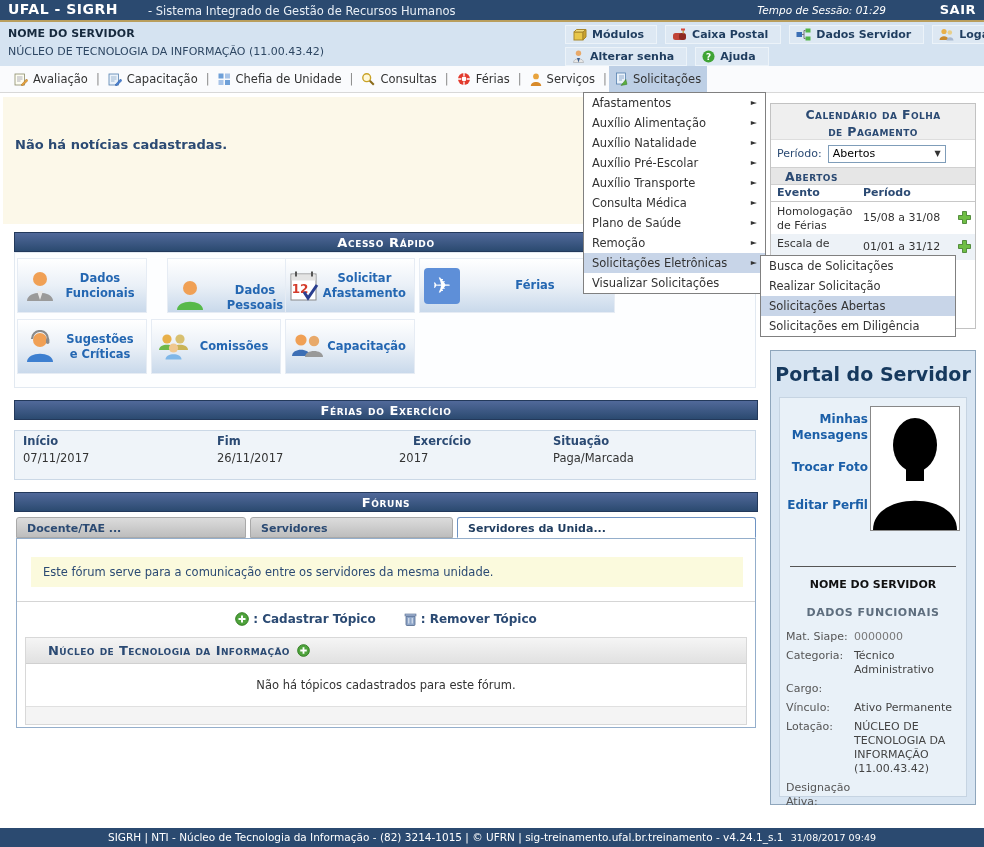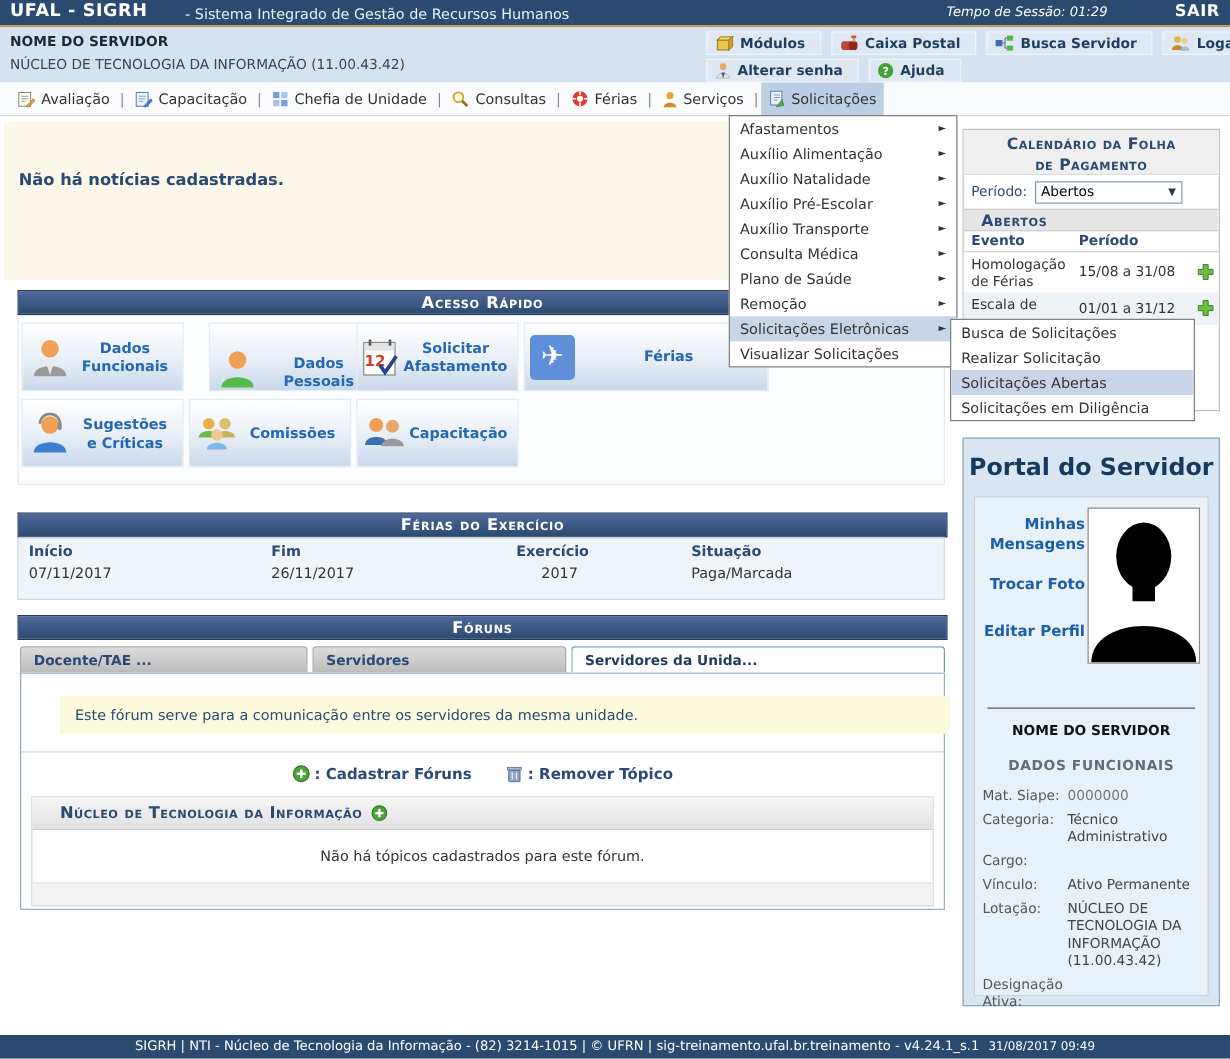--- a/index.html
+++ b/index.html
@@ -57,21 +57,21 @@
   .vac-h { font-weight:bold; color:#2B4A73; top:3px; }
   .vac-v { color:#333; top:20px; }
 
   
   .tab { position:absolute; height:21px; line-height:21px; padding-left:10px; font-size:11px; font-weight:bold;
          color:#2B4A73; background:linear-gradient(#DCDCDC,#BDBDBD); border:1px solid #A9A9A9;
          border-radius:3px 3px 0 0; cursor:pointer; }
   .tab.active { background:#fff; border:1px solid #6E93C3; border-bottom:1px solid #fff; color:#1F3C5F; z-index:2; }
   .forum-box { position:absolute; left:16px; top:538px; width:740px; height:190px; background:#fff; border:1px solid #94AECB; }
   .forum-info { position:absolute; left:14px; top:18px; width:712px; height:30px; background:#FBFADD;
-                line-height:30px; padding-left:12px; font-size:11.5px; color:#2B4A73;margin-left:17px; }
+                line-height:30px; padding-left:12px; font-size:11.5px; color:#2B4A73; }
   .forum-divider { position:absolute; left:0; top:62px; width:100%; border-top:1px solid #D5D5D5; }
   .forum-actions { position:absolute; left:0; top:68px; width:100%; height:24px; display:flex; justify-content:center;
                    gap:28px; align-items:center; font-weight:bold; font-size:12px; color:#2B4A73; }
   .f-action { display:flex; align-items:center; gap:4px; cursor:pointer; }
   .forum-group-box { position:absolute; left:8px; top:98px; width:722px; height:88px; border:1px solid #D8D8D8; }
   .forum-group-hd { height:26px; background:linear-gradient(#F5F5F5,#E1E1E1); border-bottom:1px solid #D0D0D0;
                     display:flex; align-items:center; gap:7px; padding-left:22px; color:#2B4A73; font-weight:bold;
                     font-variant:small-caps; font-size:13px; letter-spacing:.4px; }
   .forum-empty { height:42px; line-height:42px; text-align:center; font-size:11.5px; color:#333; }
   .forum-group-ft { height:18px; background:#F4F4F4; border-top:1px solid #E0E0E0; }
@@ -170,21 +170,21 @@
       </div>
       <div class="hbtn">
         <span>
             <svg width="15" height="13" viewBox="0 0 15 13">
               <rect x="0.5" y="4" width="5.5" height="5" fill="#3B6FB5"></rect>
               <rect x="9.5" y="0.5" width="5" height="4" fill="#54B548"></rect>
               <rect x="9.5" y="8.5" width="5" height="4" fill="#54B548"></rect>
               <path d="M6 6.5h2M8 2.5h1.5M8 10.5h1.5M8 2.5v8" stroke="#777" fill="none"></path>
             </svg>
           </span>
-        <span>Busca Servidor</span>
+        <span>Dados Servidor</span>
       </div>
       <div class="hbtn">
         <span>
             <svg width="15" height="13" viewBox="0 0 15 13">
               <circle cx="5" cy="3.5" r="2.6" fill="#E8B04A"></circle>
               <path d="M0.5 12c0-5 9-5 9 0z" fill="#C98A2E"></path>
               <circle cx="10.8" cy="4.5" r="2.3" fill="#E8CF8A"></circle>
               <path d="M7.5 12.5c0-4.5 7-4.5 7 0z" fill="#A8B8D0"></path>
             </svg>
           </span>
@@ -367,31 +367,31 @@
             <circle cx="11" cy="10" r="5.6" fill="#F0A055"></circle>
             <path d="M2 26c0-8.5 18-8.5 18 0z" fill="#3D6FB5"></path>
             <circle cx="24" cy="11" r="5.2" fill="#E8A96A"></circle>
             <path d="M15 27c0-8 18-8 18 0z" fill="#999999"></path>
           </svg>
         </span>
       <span class="qlabel">Capacitação</span>
     </div>
   </div>
 
-  <div class="panel-hd" style="left:14px; top:410px; width:744px;">
+  <div class="panel-hd" style="left:14px; top:400px; width:744px;">
     <span>Férias do Exercício</span>
   </div>
   <div class="vac-body">
     <span class="vac-col vac-h" style="left:8px;">Início</span>
     <span class="vac-col vac-h" style="left:202px;">Fim</span>
     <span class="vac-col vac-h" style="left:398px;">Exercício</span>
     <span class="vac-col vac-h" style="left:538px;">Situação</span>
     <span class="vac-col vac-v" style="left:8px;">07/11/2017</span>
     <span class="vac-col vac-v" style="left:202px;">26/11/2017</span>
-    <span class="vac-col vac-v" style="left:418px;">2017</span>
+    <span class="vac-col vac-v" style="left:384px;">2017</span>
     <span class="vac-col vac-v" style="left:538px;">Paga/Marcada</span>
   </div>
 
   <div class="panel-hd" style="left:14px; top:492px; width:744px;">
     <span>Fóruns</span>
   </div>
   <div class="tab" style="left:16px; top:517px; width:230px;">
     <span>Docente/TAE ...</span>
   </div>
   <div class="tab" style="left:250px; top:517px; width:203px;">
@@ -404,21 +404,21 @@
     <div class="forum-info">Este fórum serve para a comunicação entre os servidores da mesma unidade.</div>
     <div class="forum-divider"></div>
     <div class="forum-actions">
       <span class="f-action">
         <span>
             <svg width="14" height="14" viewBox="0 0 14 14">
               <circle cx="7" cy="7" r="6.3" fill="#4FA33C" stroke="#2F7A1F"></circle>
               <path d="M7 3.5v7M3.5 7h7" stroke="#fff" stroke-width="2"></path>
             </svg>
           </span>
-        <span>: Cadastrar Fóruns</span>
+        <span>: Cadastrar Tópico</span>
       </span>
       <span class="f-action">
         <span>
             <svg width="13" height="14" viewBox="0 0 13 14">
               <rect x="2" y="4" width="9" height="9.5" rx="1" fill="#8FA6C8" stroke="#51678C" stroke-width="0.8"></rect>
               <rect x="1" y="2" width="11" height="2" fill="#A8BBD6" stroke="#51678C" stroke-width="0.6"></rect>
               <path d="M4.8 6v5.5M8.2 6v5.5" stroke="#E8EEF6" stroke-width="1"></path>
             </svg>
           </span>
         <span>: Remover Tópico</span>

